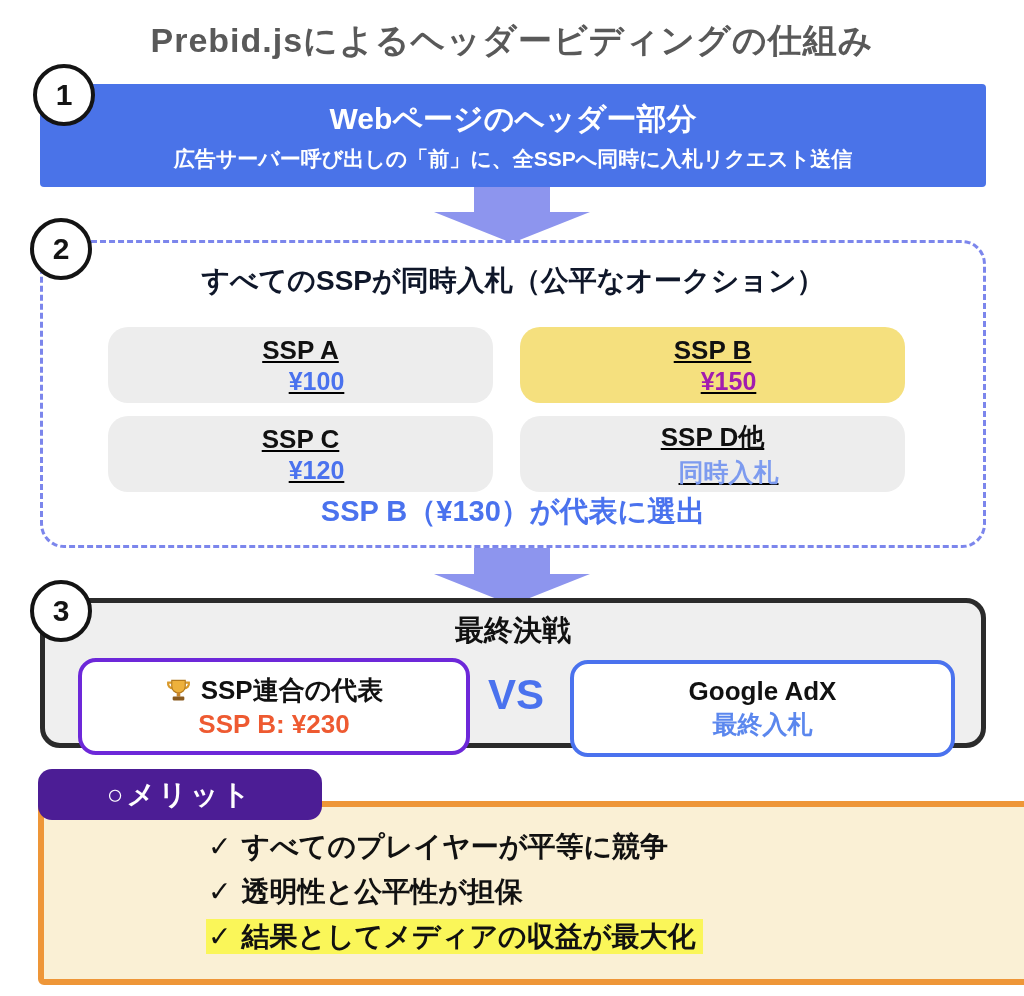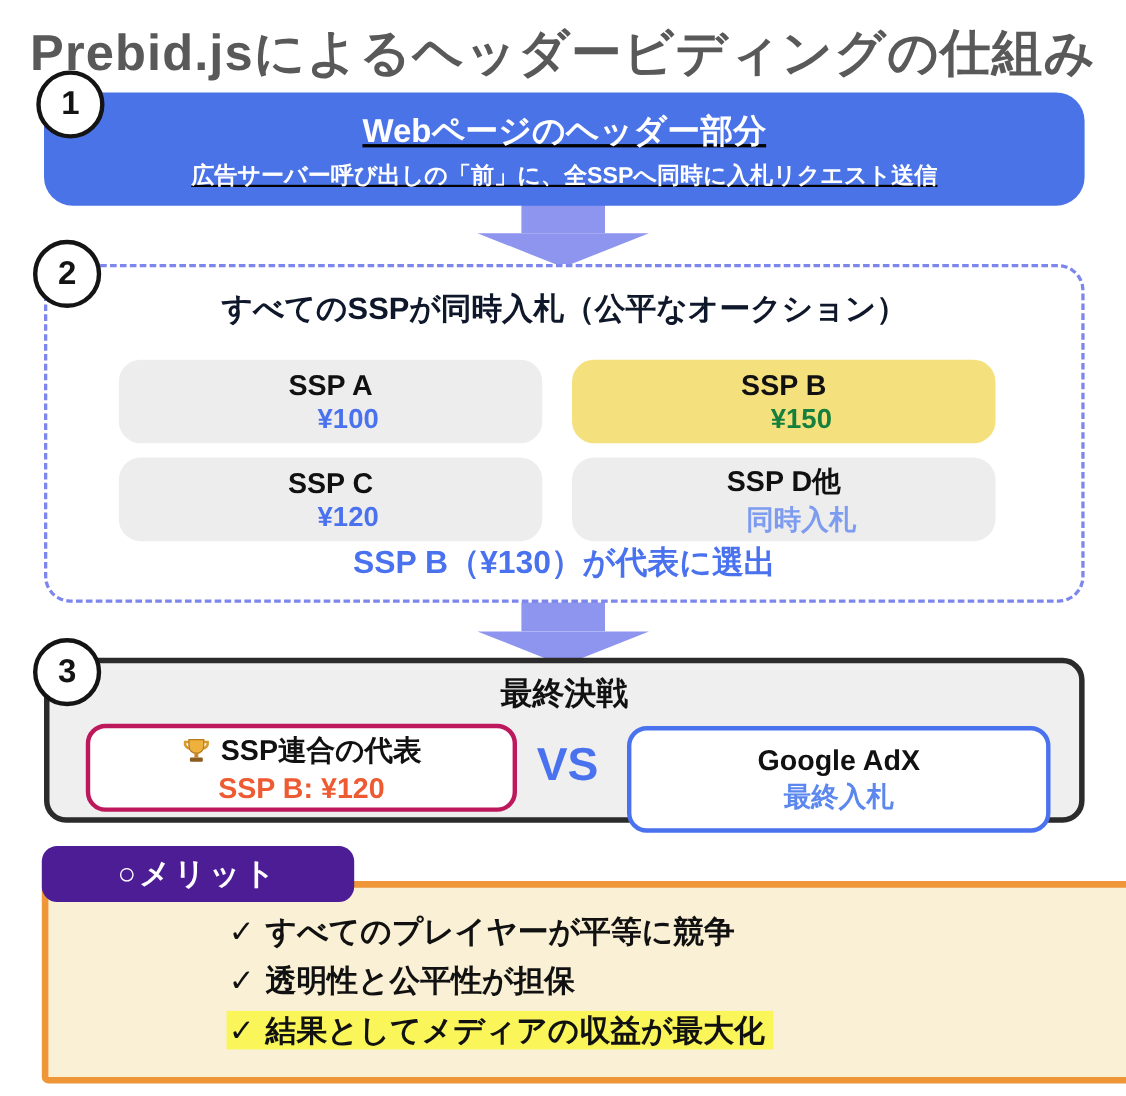--- a/index.html
+++ b/index.html
@@ -1,40 +1,40 @@
 <!DOCTYPE html>
 <html><head>
 <meta charset="utf-8">
 <style>
   * { margin:0; padding:0; box-sizing:border-box; }
   body { background:#ffffff; font-family:"Liberation Sans","DejaVu Sans",sans-serif; }
   .canvas { position:relative; width:1024px; height:996px; background:#ffffff; overflow:hidden; }
 
   .page-title {
     position:absolute; top:18px; left:0; width:100%;
-    text-align:center; font-size:46px; font-weight:700; color:#595959;
+    text-align:center; font-size:34px; font-weight:700; color:#595959;
     letter-spacing:1px;
   }
 
   
   .step-circle {
     position:absolute; width:62px; height:62px; background:#ffffff;
     border:4px solid #141414; border-radius:50%; z-index:6;
     display:flex; align-items:center; justify-content:center;
     font-size:30px; font-weight:700; color:#141414;
   }
   .c1 { left:33px; top:64px; }
   .c2 { left:30px; top:218px; }
   .c3 { left:30px; top:580px; }
 
   
   .step1-box {
     position:absolute; left:40px; top:84px; width:946px; height:103px;
-    background:#4a73e8; border-radius:26px; z-index:2;
-    display:flex; flex-direction:column; align-items:center; justify-content:center; gap:5px;text-decoration:underline;
+    background:#4a73e8; border-radius:4px; z-index:2;
+    display:flex; flex-direction:column; align-items:center; justify-content:center; gap:5px;
   }
   .step1-heading { color:#ffffff; font-size:30px; font-weight:700; }
   .step1-sub { color:#ffffff; font-size:21px; font-weight:700; }
 
   
   .arrow-down { position:absolute; left:512px; transform:translateX(-50%); z-index:1; }
   .arrow-down .stem { width:76px; height:27px; background:#8d95ee; margin:0 auto; }
   .arrow-down .head {
     width:0; height:0; margin:0 auto;
     border-left:78px solid transparent; border-right:78px solid transparent;
@@ -51,47 +51,47 @@
   .step2-heading {
     position:absolute; top:19px; left:0; width:100%; text-align:center;
     font-size:28px; font-weight:700; color:#0f172a;
   }
   .ssp-grid {
     position:absolute; left:65px; top:84px; width:797px;
     display:grid; grid-template-columns:1fr 1fr; column-gap:27px; row-gap:13px;
   }
   .ssp-card {
     height:76px; background:#ededed; border-radius:20px;
-    display:flex; flex-direction:column; align-items:center; justify-content:center; gap:1px;
+    display:flex; flex-direction:column; align-items:center; justify-content:center; gap:1px;text-decoration:underline;
   }
   .ssp-card.winner { background:#f5e07e; }
   .ssp-name { font-size:26px; font-weight:700; color:#111111; }
   .ssp-value { font-size:25px; font-weight:700;margin-left:32px; }
   .val-blue { color:#4a72ee; }
-  .val-red { color:#15803d; }
+  .val-red { color:#a21caf; }
   .val-muted { color:#7d9bef; }
   .step2-result {
     position:absolute; bottom:13px; left:0; width:100%; text-align:center;
     font-size:29px; font-weight:700; color:#4a72ee;
   }
 
   
   .step3-box {
     position:absolute; left:40px; top:598px; width:946px; height:150px;
     background:#efefef; border:5px solid #2b2b2b; border-radius:20px; z-index:2;
   }
   .step3-heading {
     position:absolute; top:8px; left:0; width:100%; text-align:center;
     font-size:29px; font-weight:700; color:#111111;
   }
   .battle-card {
     position:absolute; background:#ffffff; border-radius:18px;
     display:flex; flex-direction:column; align-items:center; justify-content:center; gap:1px;
   }
-  .battle-left { left:33px; top:55px; width:392px; height:80px; border:4px solid #be185d; }
+  .battle-left { left:33px; top:55px; width:392px; height:97px; border:4px solid #6d28d9; }
   .battle-right { left:525px; top:57px; width:385px; height:97px; border:4px solid #4a72ee; }
   .battle-name { font-size:26px; font-weight:700; color:#111111; display:flex; align-items:center; gap:9px; }
   .battle-left .battle-value { font-size:26px; font-weight:700; color:#ee5a31; }
   .battle-right .battle-value { font-size:25px; font-weight:700; color:#5b87ee; }
   .vs-label {
     position:absolute; left:471px; top:68px; transform:translateX(-50%);
     font-size:42px; font-weight:700; color:#4a72ee;
   }
   .trophy-icon { display:inline-flex; }
 
@@ -176,21 +176,21 @@
         <span class="trophy-icon">
           <svg width="27" height="27" viewBox="0 0 24 24" aria-hidden="true">
             <path fill="none" stroke="#d99a2b" stroke-width="2" d="M6 5H2.8a4.4 4.4 0 0 0 4.4 5.2M18 5h3.2a4.4 4.4 0 0 1-4.4 5.2"></path>
             <path fill="#eeb13c" stroke="#b57b1e" stroke-width="1" d="M6 3h12v5.2a6 6 0 0 1-12 0z"></path>
             <rect x="10.4" y="13.4" width="3.2" height="4" fill="#c8862b"></rect>
             <rect x="6.8" y="17.4" width="10.4" height="3.4" rx="1" fill="#8a5a1f"></rect>
           </svg>
         </span>
         <span>SSP連合の代表</span>
       </div>
-      <div class="battle-value">SSP B: ¥120</div>
+      <div class="battle-value">SSP B: ¥230</div>
     </div>
     <div class="vs-label">VS</div>
     <div class="battle-card battle-right">
       <div class="battle-name">Google AdX</div>
       <div class="battle-value">最終入札</div>
     </div>
   </div>
 
   <div class="merit-tab">○メリット</div>
   <div class="merit-box">

